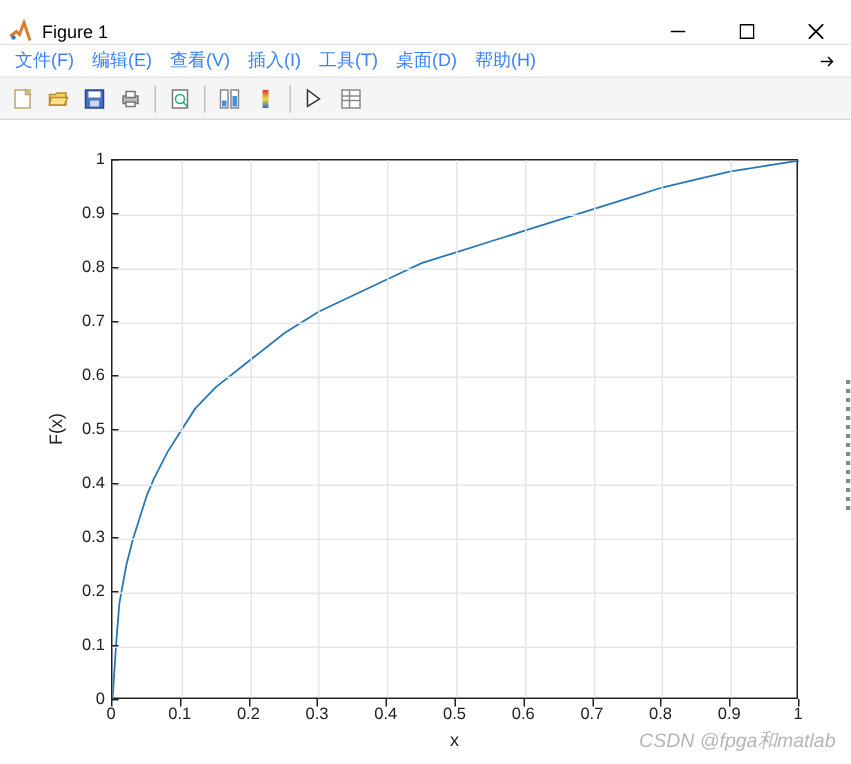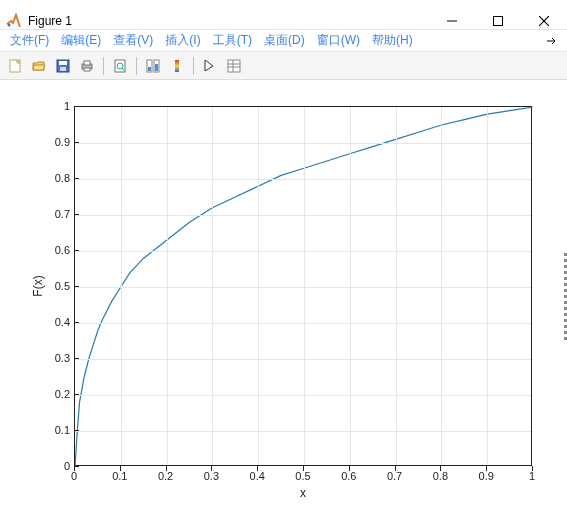--- a/index.html
+++ b/index.html
@@ -65,21 +65,20 @@
   </div>
 </div>
 
 <div class="menubar">
   <div class="menuitem">文件(F)</div>
   <div class="menuitem">编辑(E)</div>
   <div class="menuitem">查看(V)</div>
   <div class="menuitem">插入(I)</div>
   <div class="menuitem">工具(T)</div>
   <div class="menuitem">桌面(D)</div>
-  <div class="menuitem">窗口(W)</div>
   <div class="menuitem">帮助(H)</div>
   <div class="dock"><svg width="10" height="8">
         <path d="M0 4 L8 4 M5 1 L8 4 L5 7" stroke="#000" fill="none" stroke-width="1"></path>
       </svg></div>
 </div>
 
 <div class="toolbar">
   <div class="tbtn">
       <svg width="16" height="16">
         <rect x="3" y="2" width="10" height="12" fill="#fff" stroke="#bca76b"></rect>
@@ -222,14 +221,15 @@
       <div class="tick-mark-y" style="top: 134px;"></div>
       <div class="tick-y" style="top: 134px;">0.7</div>
       <div class="tick-mark-y" style="top: 98px;"></div>
       <div class="tick-y" style="top: 98px;">0.8</div>
       <div class="tick-mark-y" style="top: 62px;"></div>
       <div class="tick-y" style="top: 62px;">0.9</div>
       <div class="tick-mark-y" style="top: 26px;"></div>
       <div class="tick-y" style="top: 26px;">1</div>
     </div>
 
+  <div class="watermark">CSDN @fpga和matlab</div>
   <div class="side-stripe"></div>
 </div>
 
 </body></html>

